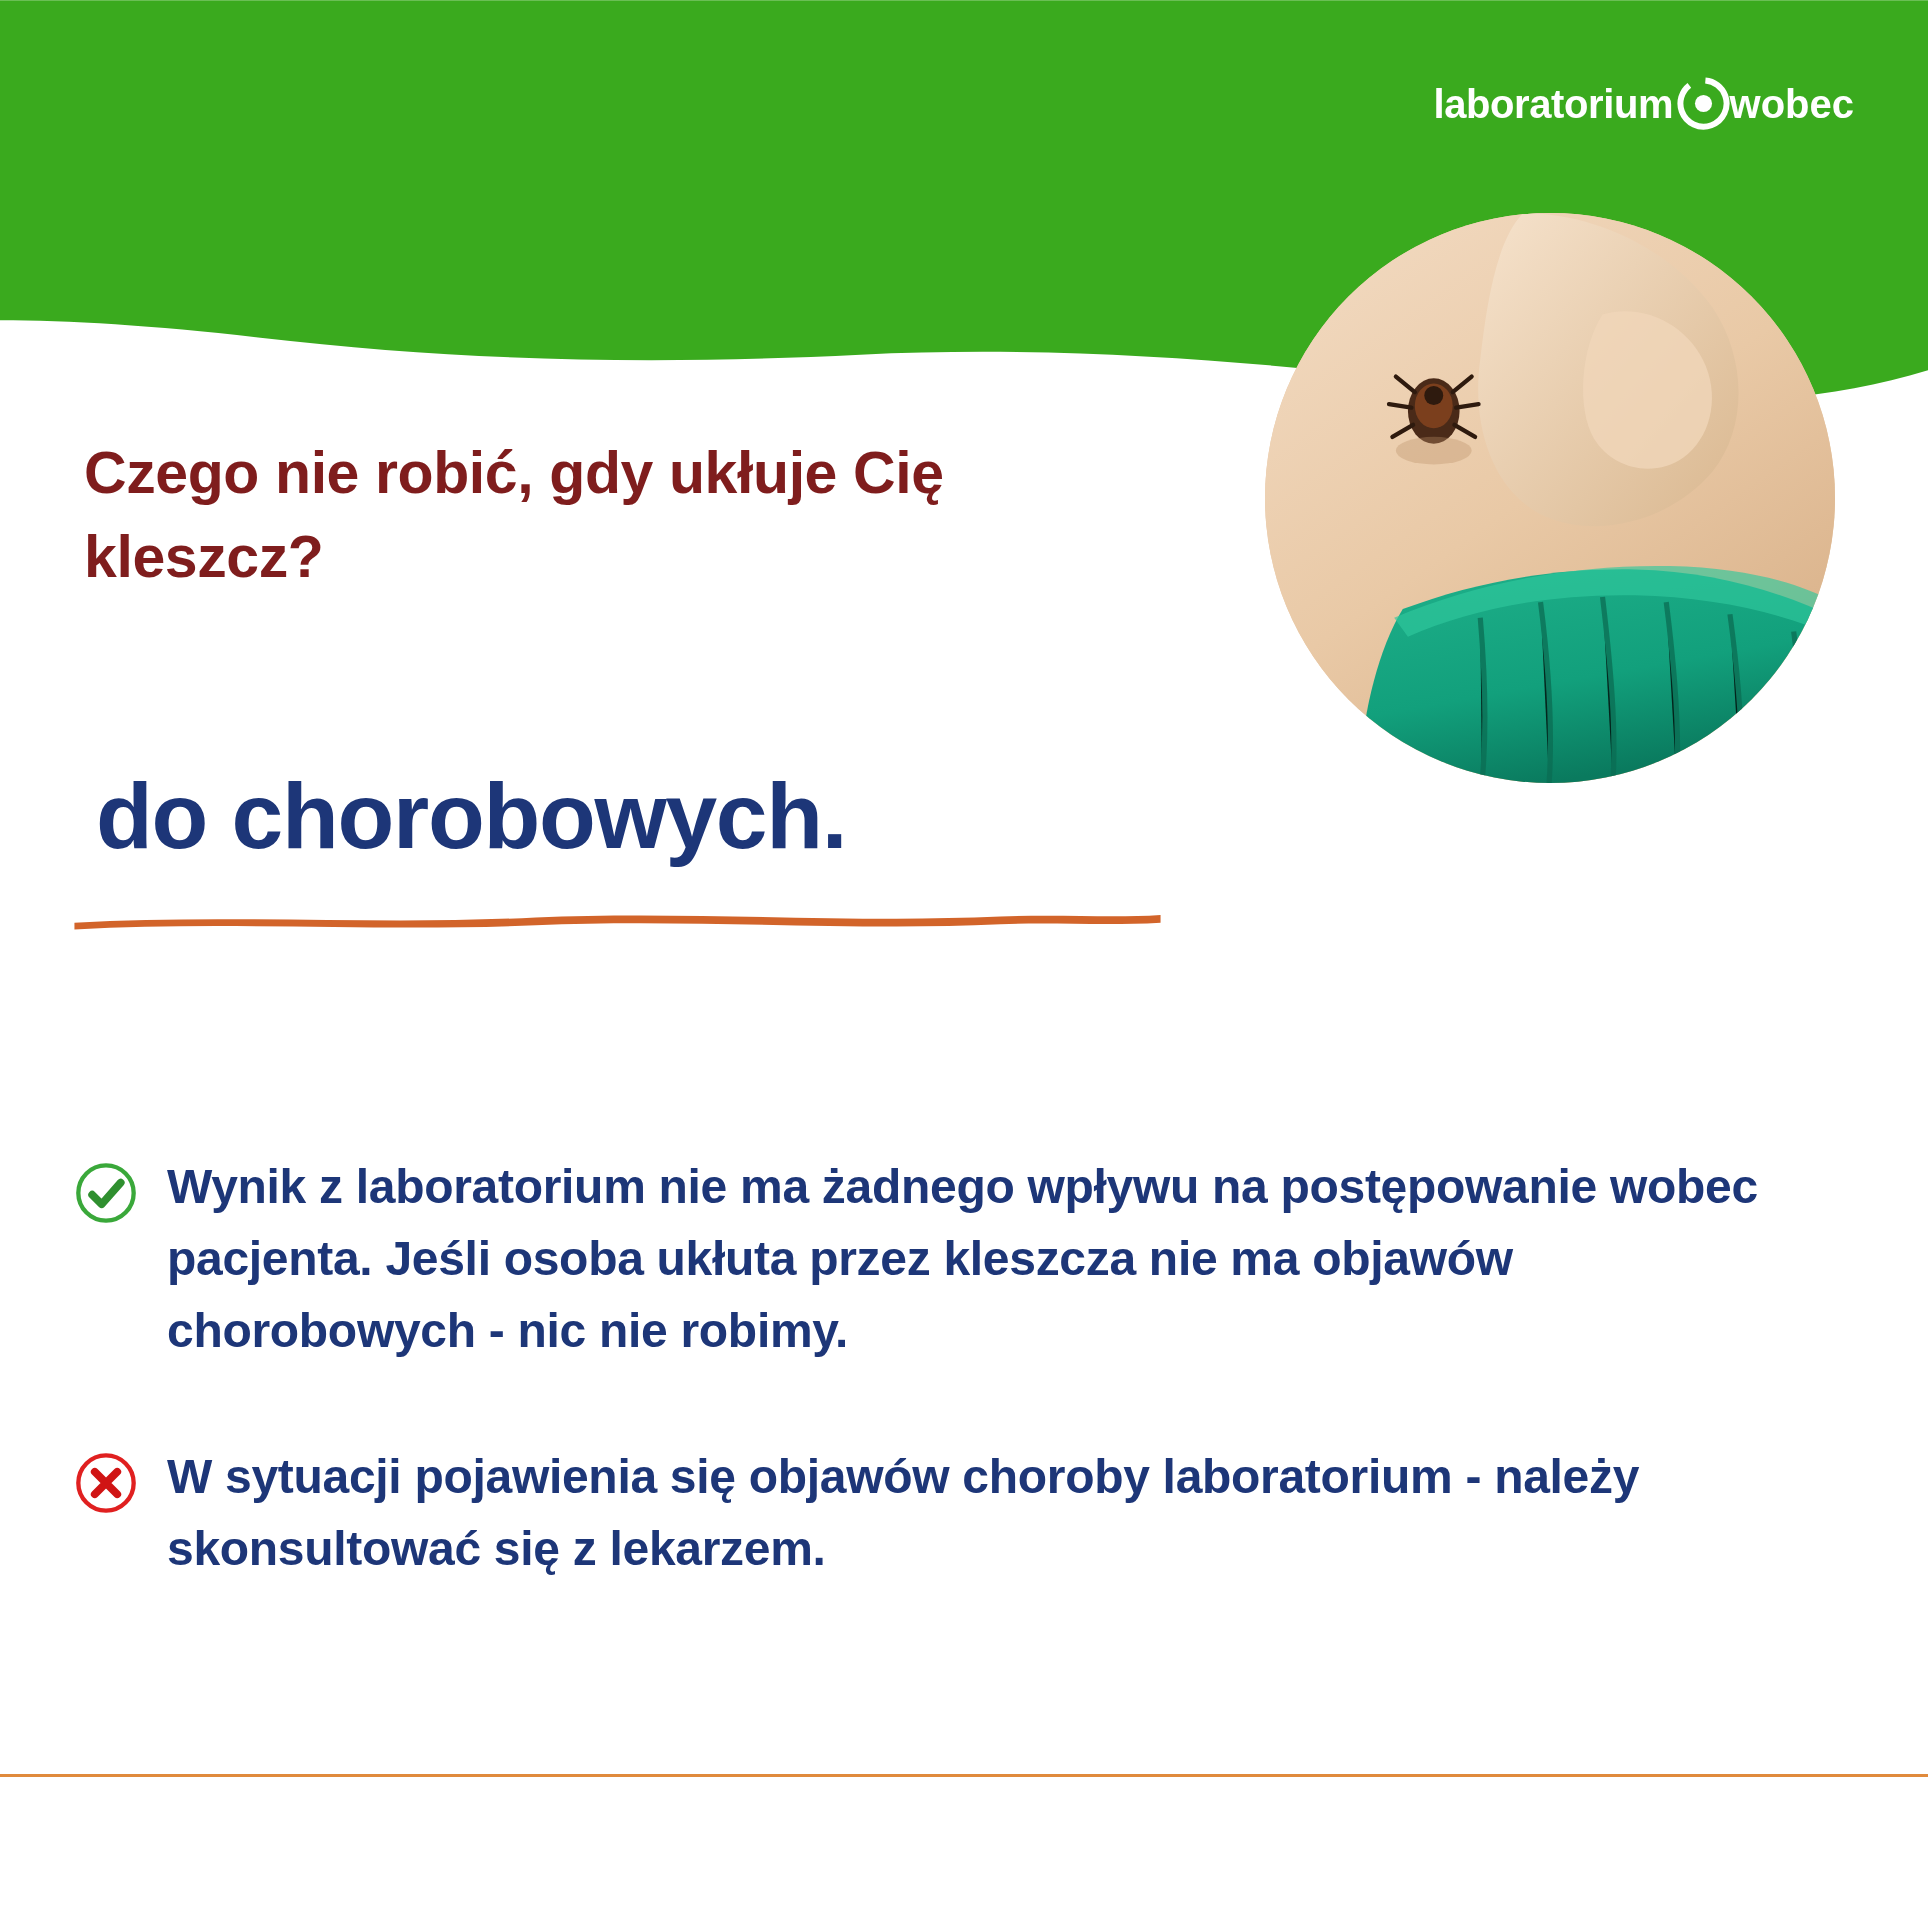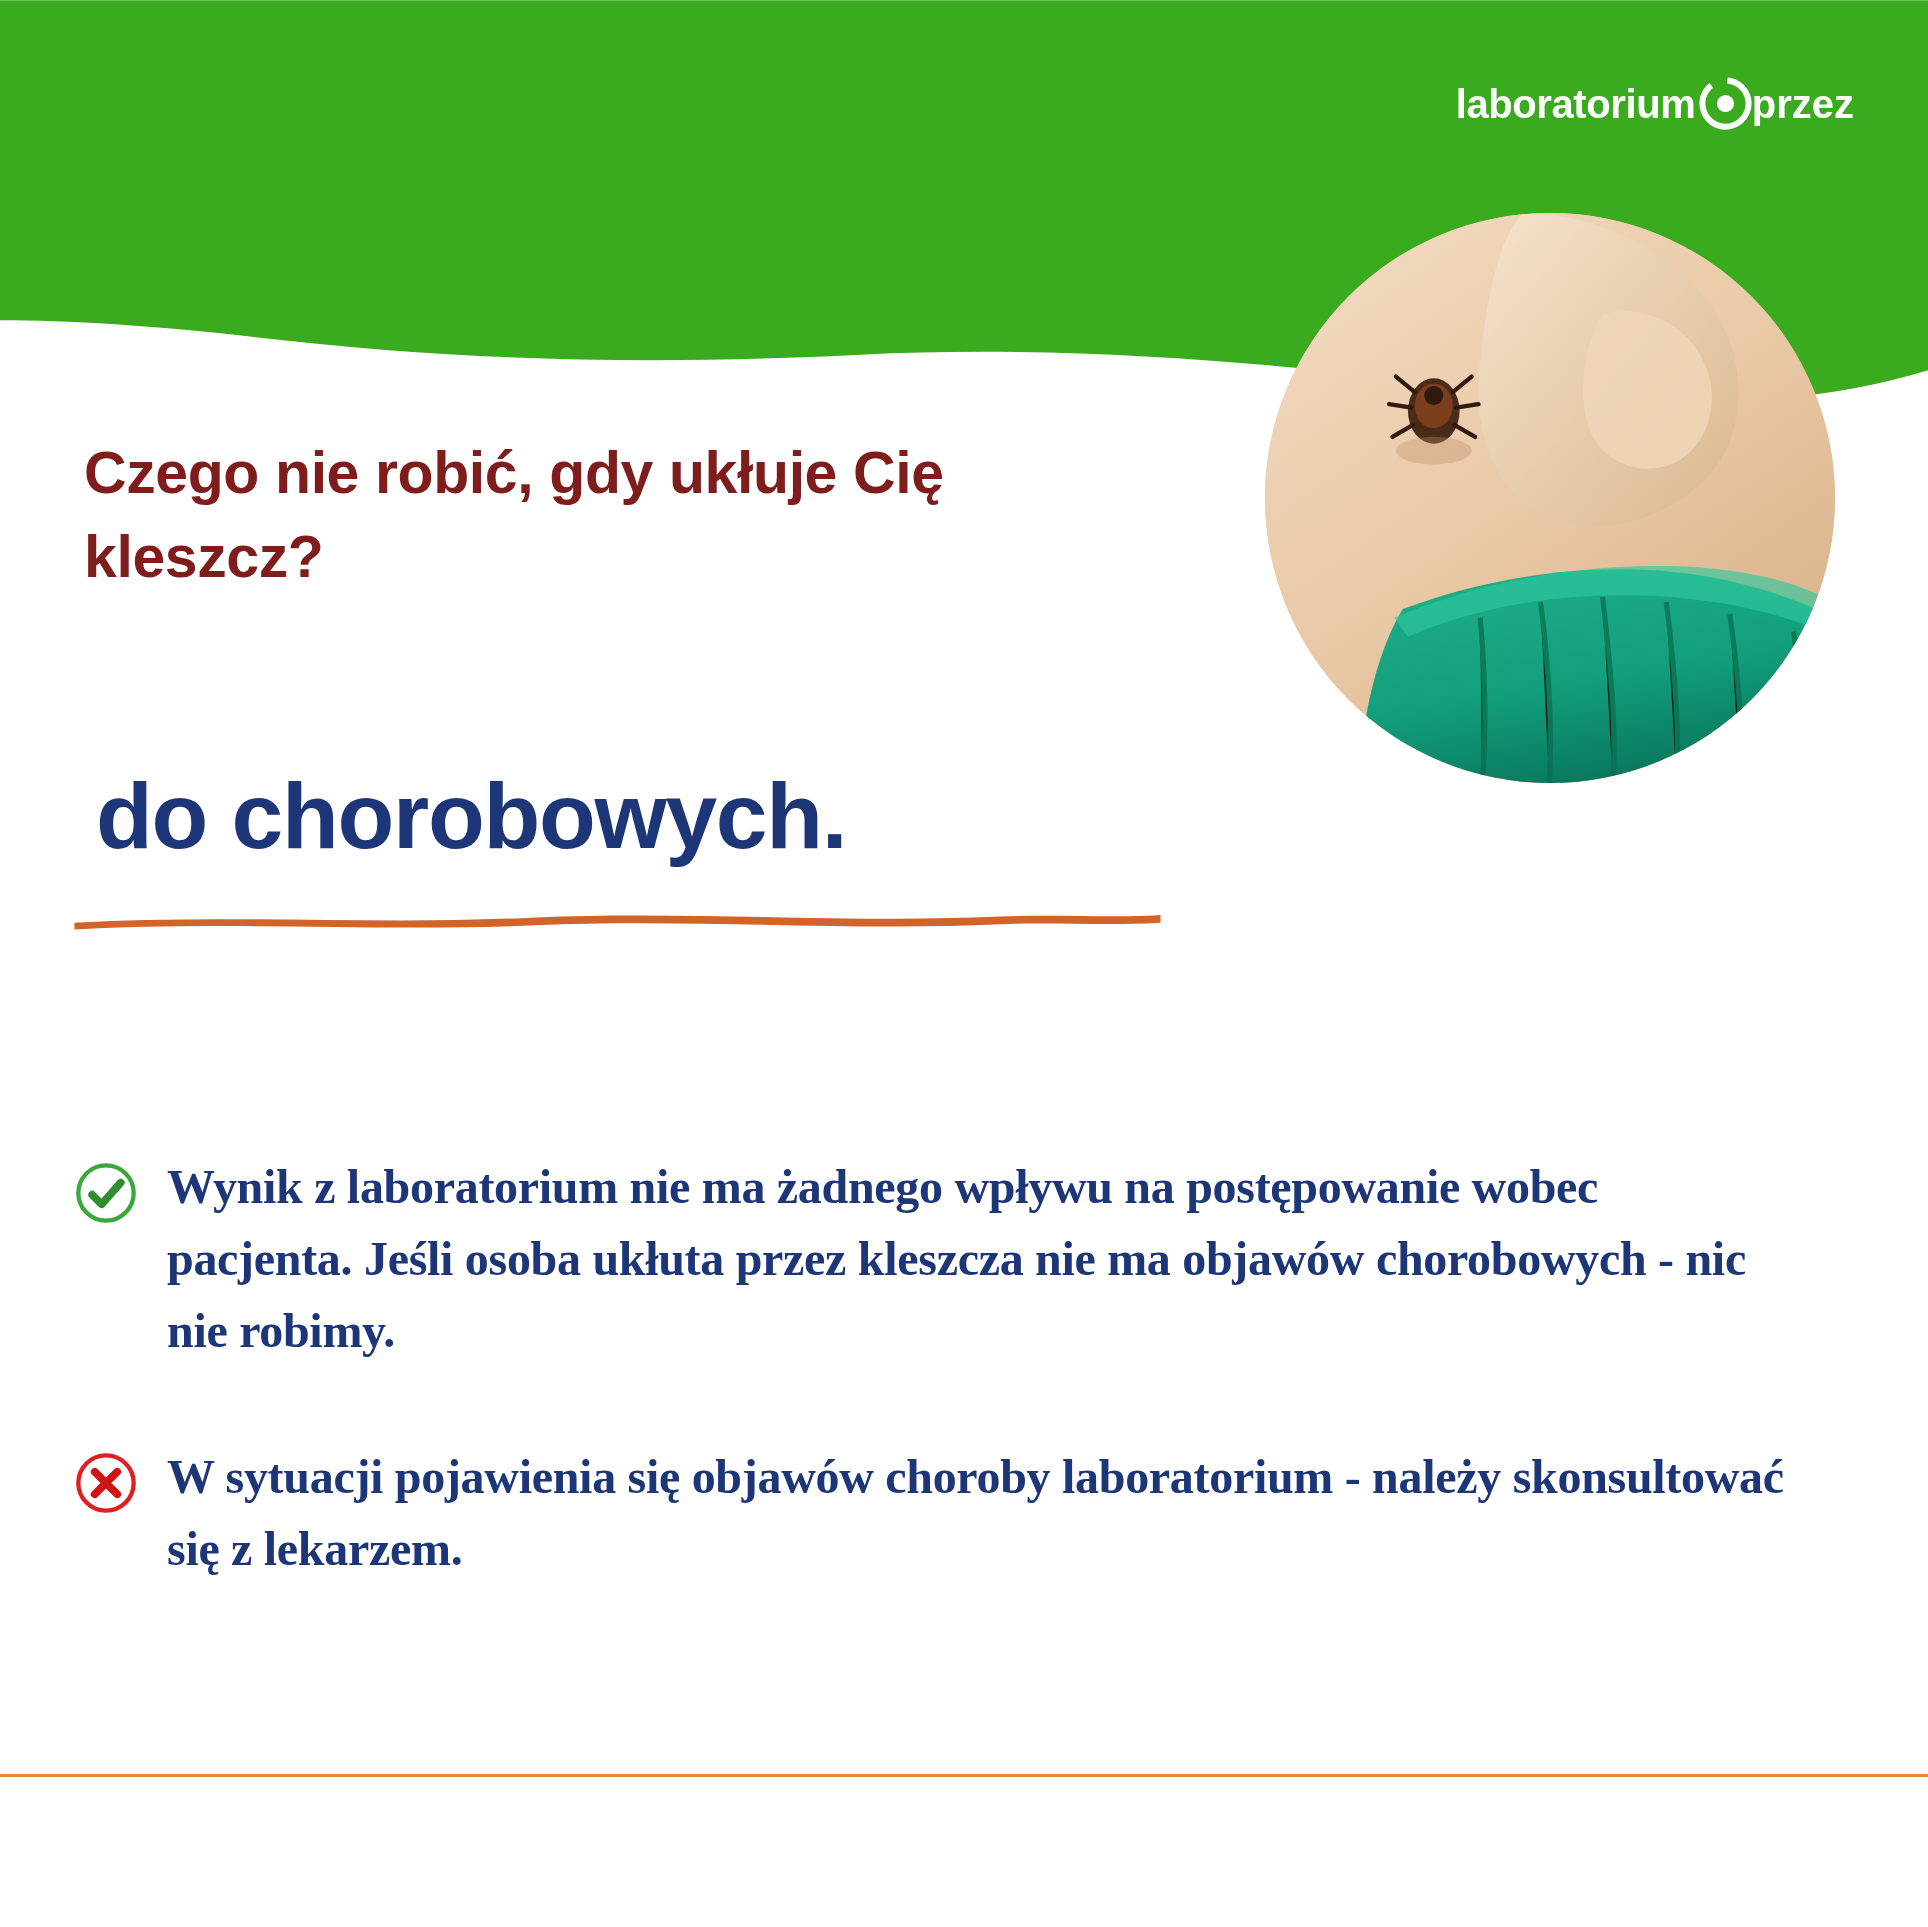--- a/index.html
+++ b/index.html
@@ -119,21 +119,20 @@
     z-index: 7;
   }
   .underline-stroke svg { display: block; }
 
   
   .bullets {
     position: absolute;
     top: 1151px;
     left: 74px;
     width: 1772px;
-    font-family: Liberation Serif, serif;
   }
   .bullet {
     display: flex;
     align-items: flex-start;
     margin-bottom: 74px;
   }
   .bullet-icon {
     flex: 0 0 auto;
     width: 64px;
     height: 64px;
@@ -182,21 +181,21 @@
   </div>
 
   <div class="brand">
     <span class="brand-text">laboratorium</span>
     <span class="brand-mark">
       <svg width="53" height="53" viewBox="0 0 62 62" xmlns="http://www.w3.org/2000/svg">
         <circle cx="31" cy="31" r="27" fill="none" stroke="#ffffff" stroke-width="7" stroke-dasharray="118 20" transform="rotate(-20 31 31)"></circle>
         <circle cx="31" cy="31" r="10" fill="#ffffff"></circle>
       </svg>
     </span>
-    <span class="brand-info">przez</span>
+    <span class="brand-info">wobec</span>
   </div>
 
   <div class="photo-circle">
     <svg width="570" height="570" viewBox="0 0 662 662" xmlns="http://www.w3.org/2000/svg">
       <defs>
         <linearGradient id="skin" x1="0" y1="0" x2="0.7" y2="1">
           <stop offset="0%" stop-color="#f3dcc4"></stop>
           <stop offset="55%" stop-color="#e9c9a6"></stop>
           <stop offset="100%" stop-color="#d9b189"></stop>
         </linearGradient>

